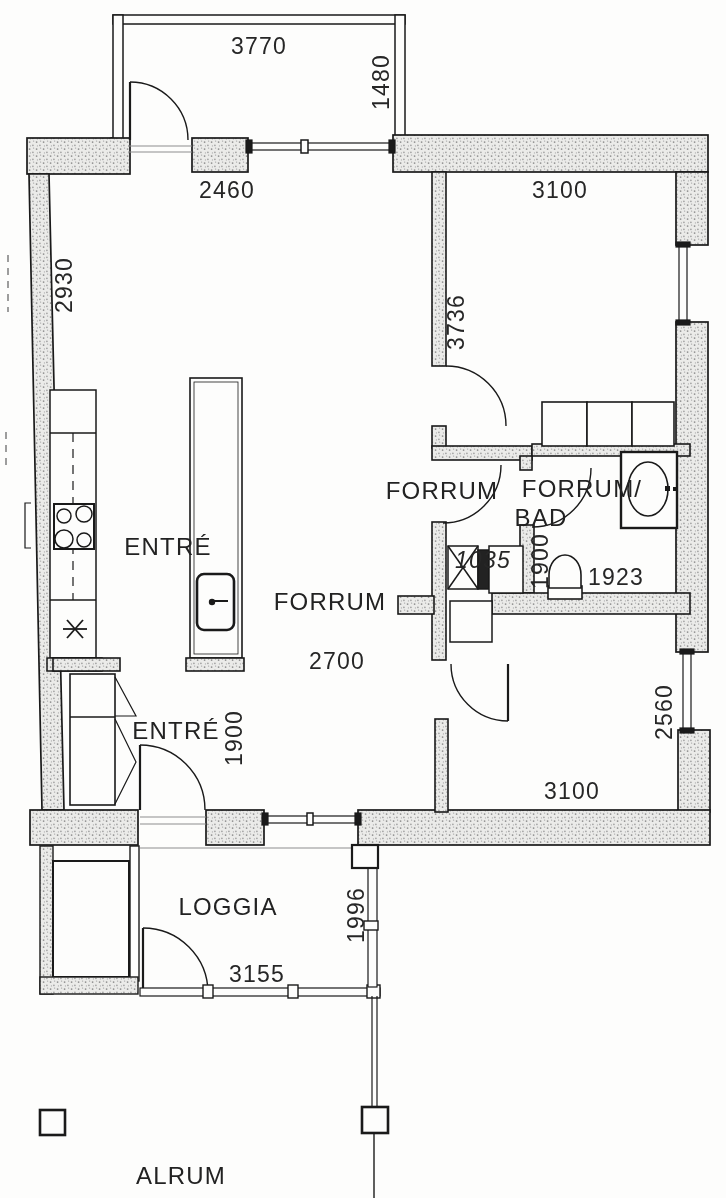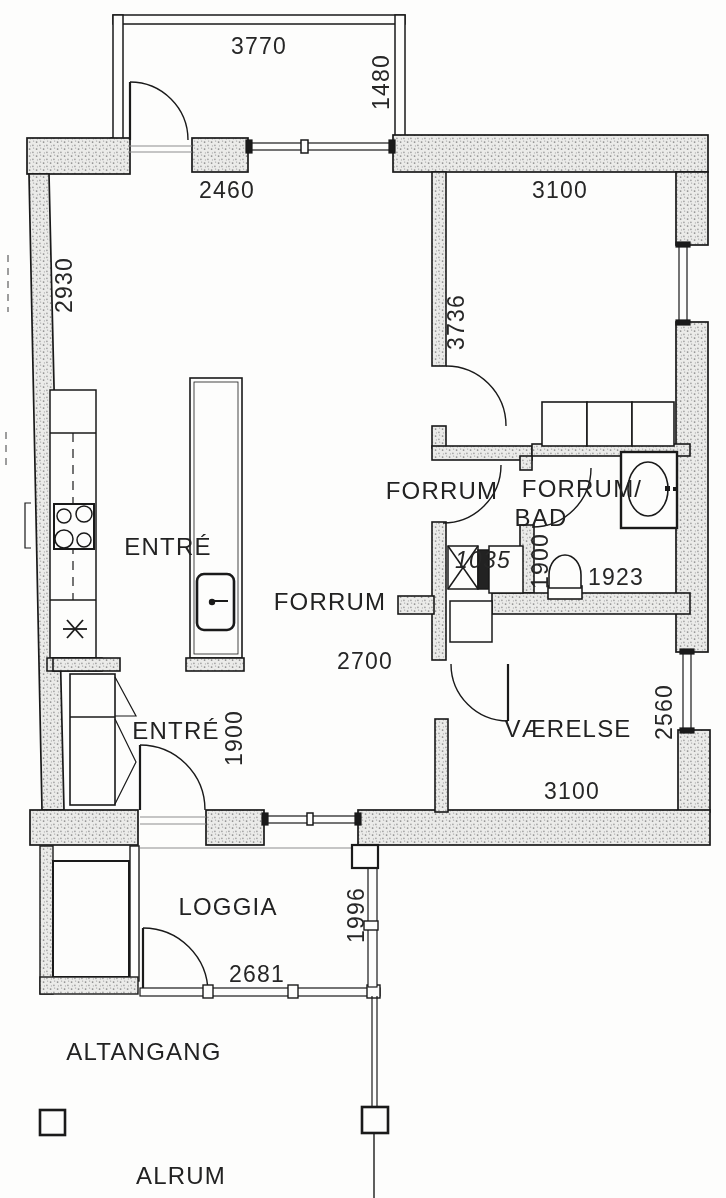--- a/index.html
+++ b/index.html
@@ -221,33 +221,31 @@
     <line x1="374" y1="1133" x2="374" y2="1198" stroke-width="1.4"></line>
   </g>
 </svg>
 
 <div class="lbl room" style="left:168px;top:547px;">ENTRÉ</div>
 <div class="lbl room" style="left:330px;top:602px;">FORRUM</div>
 <div class="lbl room" style="left:176px;top:731px;">ENTRÉ</div>
 <div class="lbl room" style="left:442px;top:491px;">FORRUM</div>
 <div class="lbl room" style="left:582px;top:489px;">FORRUM/</div>
 <div class="lbl room" style="left:541px;top:518px;">BAD</div>
-<div class="lbl room" style="left:568px;top:729px;">VÆRELSE</div>
 <div class="lbl room" style="left:228px;top:907px;">LOGGIA</div>
-<div class="lbl room" style="left:144px;top:1052px;">ALTANGANG</div>
 <div class="lbl room" style="left:181px;top:1176px;">ALRUM</div>
 
 <div class="lbl" style="left:259px;top:46px;">3770</div>
 <div class="lbl" style="left:227px;top:190px;">2460</div>
 <div class="lbl" style="left:560px;top:190px;">3100</div>
 <div class="lbl" style="left:483px;top:560px;font-style:italic;">1035</div>
 <div class="lbl" style="left:616px;top:577px;">1923</div>
-<div class="lbl" style="left:337px;top:661px;margin-left:28px;">2700</div>
+<div class="lbl" style="left:337px;top:661px;">2700</div>
 <div class="lbl" style="left:572px;top:791px;">3100</div>
-<div class="lbl" style="left:257px;top:974px;">2681</div>
+<div class="lbl" style="left:257px;top:974px;">3155</div>
 
 <div class="lbl v" style="left:381px;top:82px;">1480</div>
 <div class="lbl v" style="left:64px;top:285px;">2930</div>
 <div class="lbl v" style="left:456px;top:322px;">3736</div>
 <div class="lbl v" style="left:540px;top:561px;">1900</div>
 <div class="lbl v" style="left:234px;top:738px;">1900</div>
 <div class="lbl v" style="left:664px;top:712px;">2560</div>
 <div class="lbl v" style="left:356px;top:915px;">1996</div>
 
 </div>

